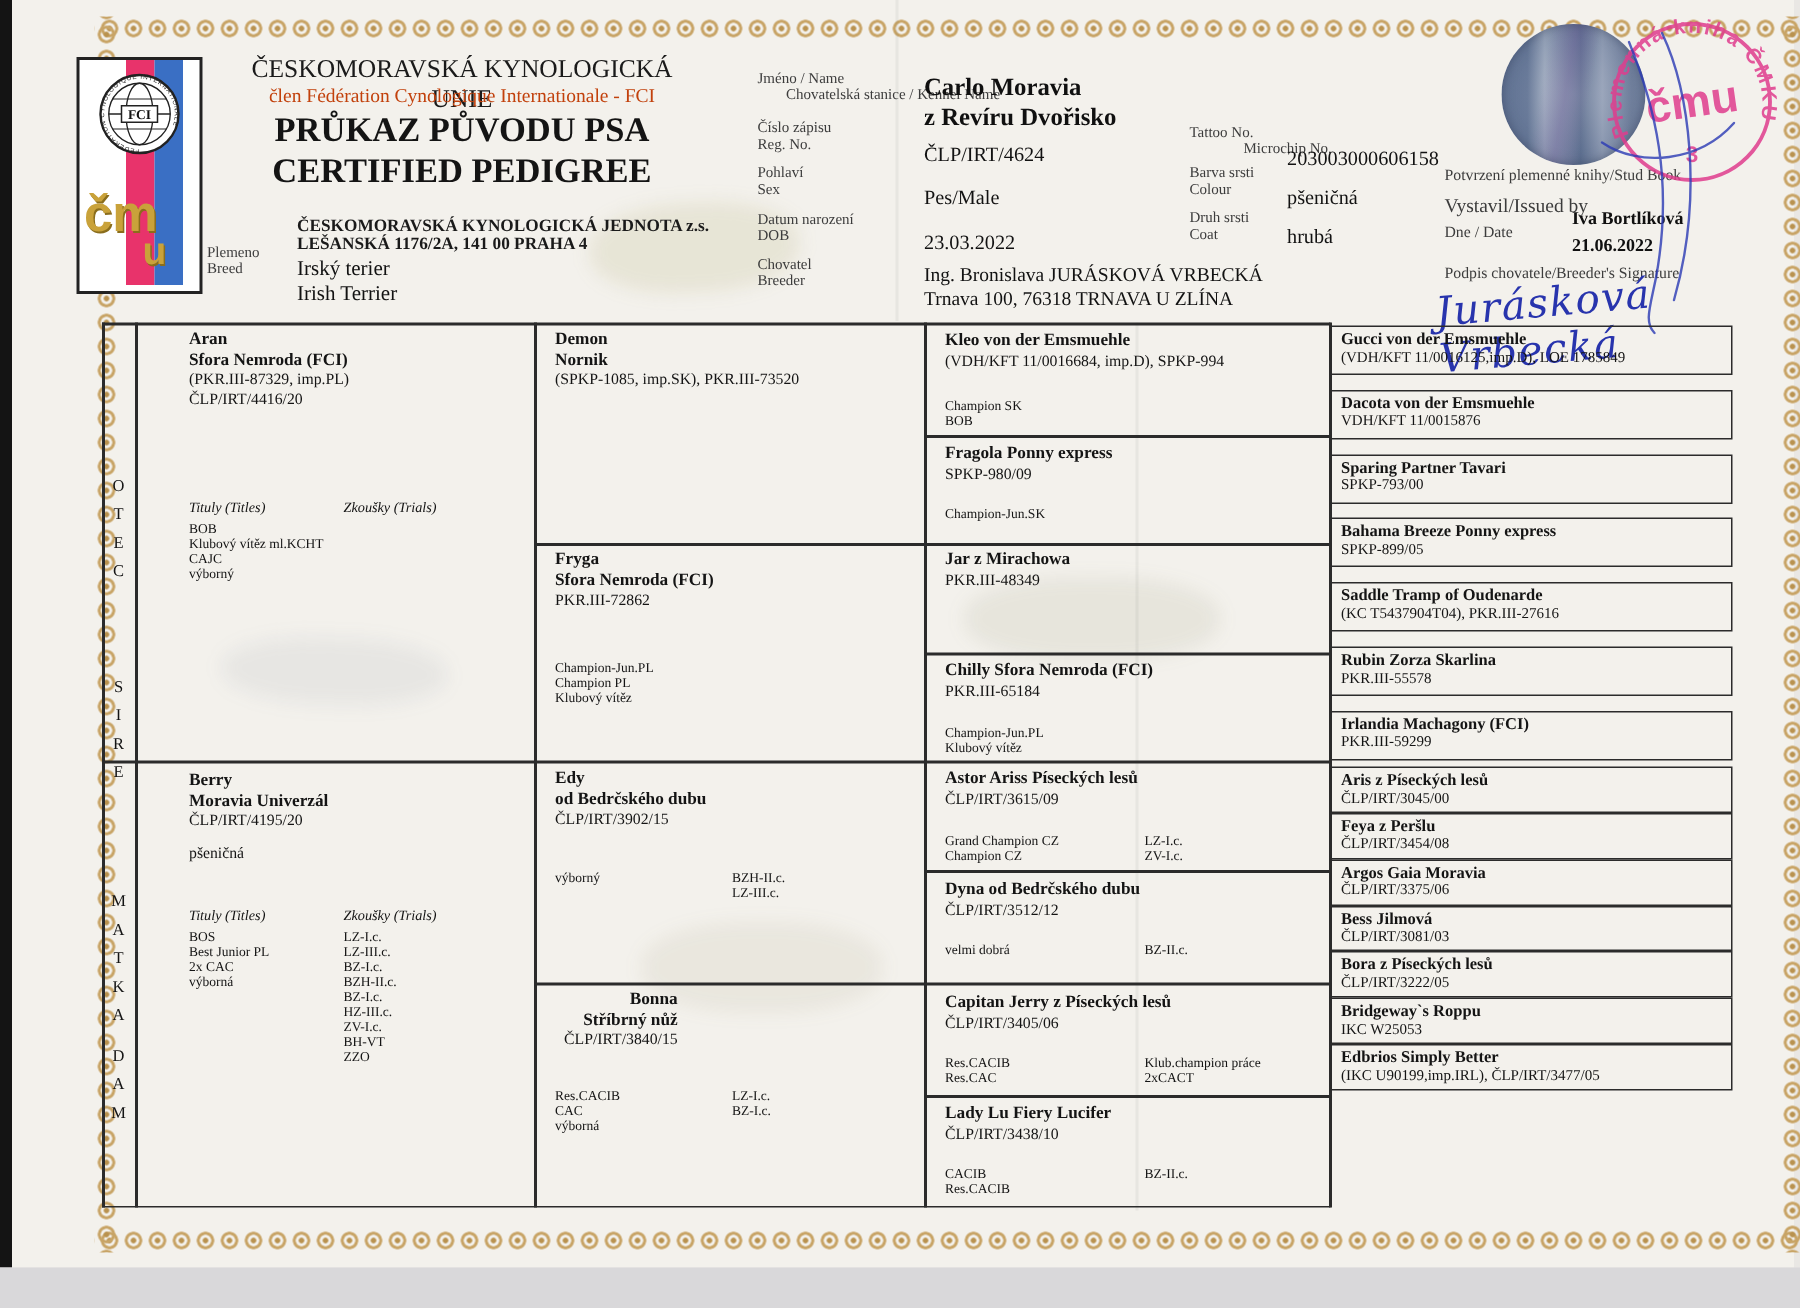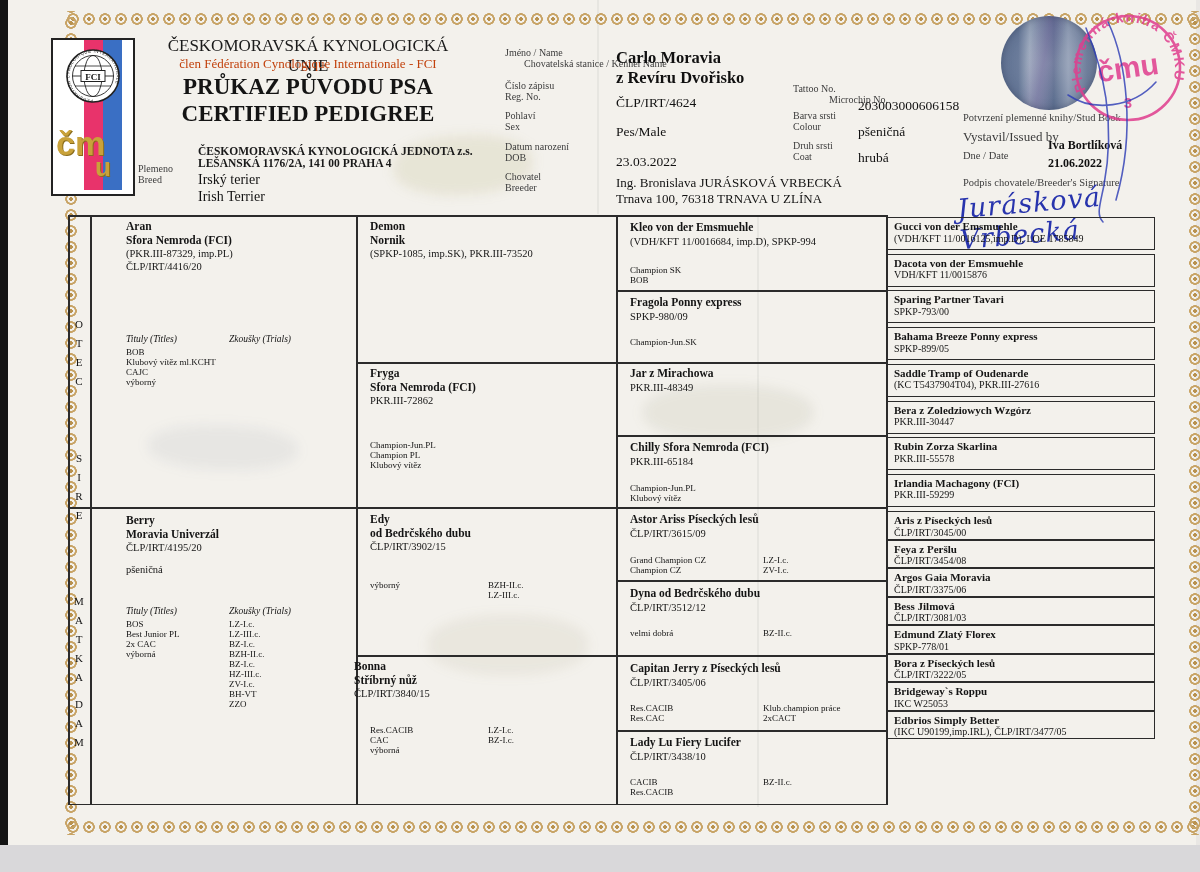--- a/index.html
+++ b/index.html
@@ -247,21 +247,21 @@
       <div class="preg">ČLP/IRT/3902/15</div>
     </div>
     <div class="abs plist" style="left:302px;top:365px;">
       <div>výborný</div>
     </div>
     <div class="abs plist" style="left:420px;top:365px;">
       <div>BZH-II.c.</div>
       <div>LZ-III.c.</div>
     </div>
 
-    <div class="abs" style="left:286px;top:445px;">
+    <div class="abs" style="left:308px;top:445px;text-align:right;">
       <div class="pname">Bonna</div>
       <div class="pname">Stříbrný nůž</div>
       <div class="preg">ČLP/IRT/3840/15</div>
     </div>
     <div class="abs plist" style="left:302px;top:510px;">
       <div>Res.CACIB</div>
       <div>CAC</div>
       <div>výborná</div>
     </div>
     <div class="abs plist" style="left:420px;top:510px;">
@@ -364,24 +364,20 @@
         </div>
       <div class="gbox">
           <div class="pname">Bahama Breeze Ponny express</div>
           <div class="preg">SPKP-899/05</div>
         </div>
       <div class="gbox">
           <div class="pname">Saddle Tramp of Oudenarde</div>
           <div class="preg">(KC T5437904T04), PKR.III-27616</div>
         </div>
       <div class="gbox">
-          <div class="pname">Bera z Zoledziowych Wzgórz</div>
-          <div class="preg">PKR.III-30447</div>
-        </div>
-      <div class="gbox">
           <div class="pname">Rubin Zorza Skarlina</div>
           <div class="preg">PKR.III-55578</div>
         </div>
       <div class="gbox">
           <div class="pname">Irlandia Machagony (FCI)</div>
           <div class="preg">PKR.III-59299</div>
         </div>
     </div>
 
     <div class="gcol" style="top:296px;height:216px;">
@@ -395,24 +391,20 @@
         </div>
       <div class="gbox">
           <div class="pname">Argos Gaia Moravia</div>
           <div class="preg">ČLP/IRT/3375/06</div>
         </div>
       <div class="gbox">
           <div class="pname">Bess Jilmová</div>
           <div class="preg">ČLP/IRT/3081/03</div>
         </div>
       <div class="gbox">
-          <div class="pname">Edmund Zlatý Florex</div>
-          <div class="preg">SPKP-778/01</div>
-        </div>
-      <div class="gbox">
           <div class="pname">Bora z Píseckých lesů</div>
           <div class="preg">ČLP/IRT/3222/05</div>
         </div>
       <div class="gbox">
           <div class="pname">Bridgeway`s Roppu</div>
           <div class="preg">IKC W25053</div>
         </div>
       <div class="gbox">
           <div class="pname">Edbrios Simply Better</div>
           <div class="preg">(IKC U90199,imp.IRL), ČLP/IRT/3477/05</div>

